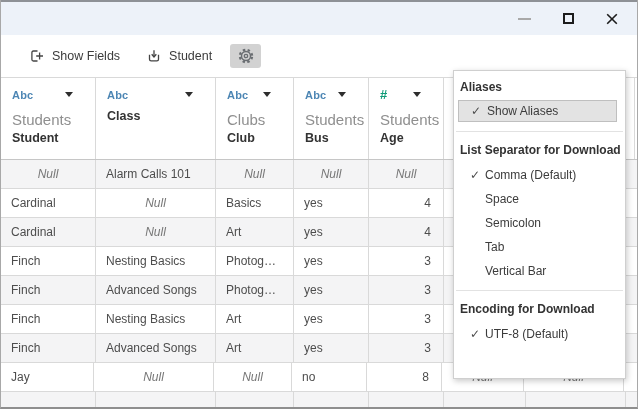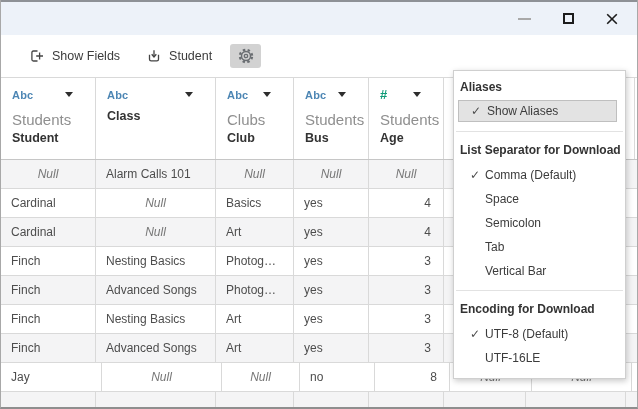--- a/index.html
+++ b/index.html
@@ -260,21 +260,21 @@
           <div class="td" style="width: 95px;">Finch</div>
           <div class="td" style="width: 120px;">Advanced Songs</div>
           <div class="td" style="width: 78px;">Art</div>
           <div class="td" style="width: 75px;">yes</div>
           <div class="td num" style="width: 75px;">3</div>
           <div class="td" style="width: 82px;"></div>
           <div class="td" style="width: 100px;"></div>
           <div class="td" style="width: 9px;"></div>
         </div>
         <div class="tr">
-          <div class="td" style="width: 101px;">Jay</div>
+          <div class="td" style="width: 93px;">Jay</div>
           <div class="td null" style="width: 120px;">Null</div>
           <div class="td null" style="width: 78px;">Null</div>
           <div class="td" style="width: 75px;">no</div>
           <div class="td num" style="width: 75px;">8</div>
           <div class="td null" style="width: 82px;">Null</div>
           <div class="td null" style="width: 100px;">Null</div>
           <div class="td" style="width: 9px;"></div>
         </div>
         <div class="tr stripe">
           <div class="td" style="width: 95px;"></div>
@@ -316,19 +316,15 @@
       <div class="menu-item">
         <span class="check"></span>
         <span>Vertical Bar</span>
       </div>
       <div class="menu-divider second"></div>
       <div class="menu-header">Encoding for Download</div>
       <div class="menu-item first">
         <span class="check">✓</span>
         <span>UTF-8 (Default)</span>
       </div>
-      <div class="menu-item">
-        <span class="check"></span>
-        <span>UTF-16LE</span>
-      </div>
     </div>
 
 </div>
 
 </body></html>

